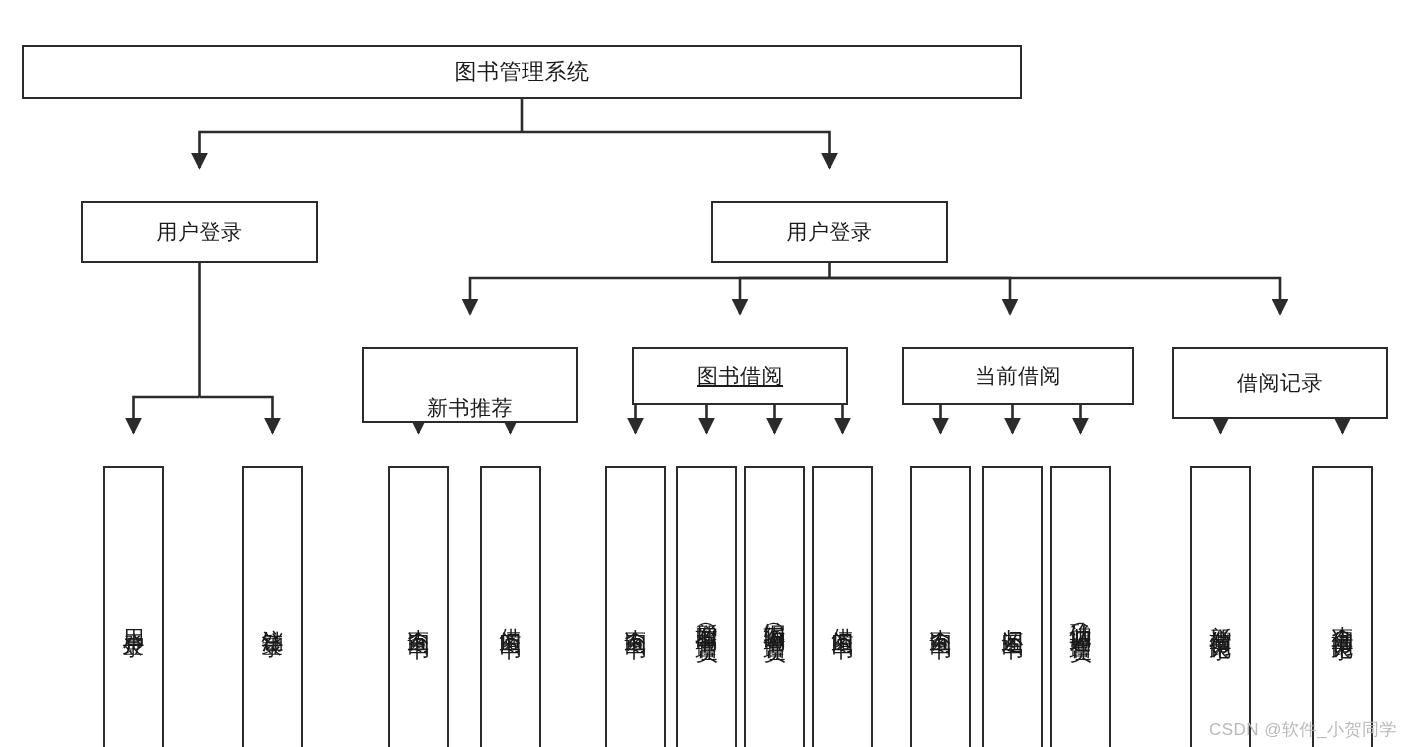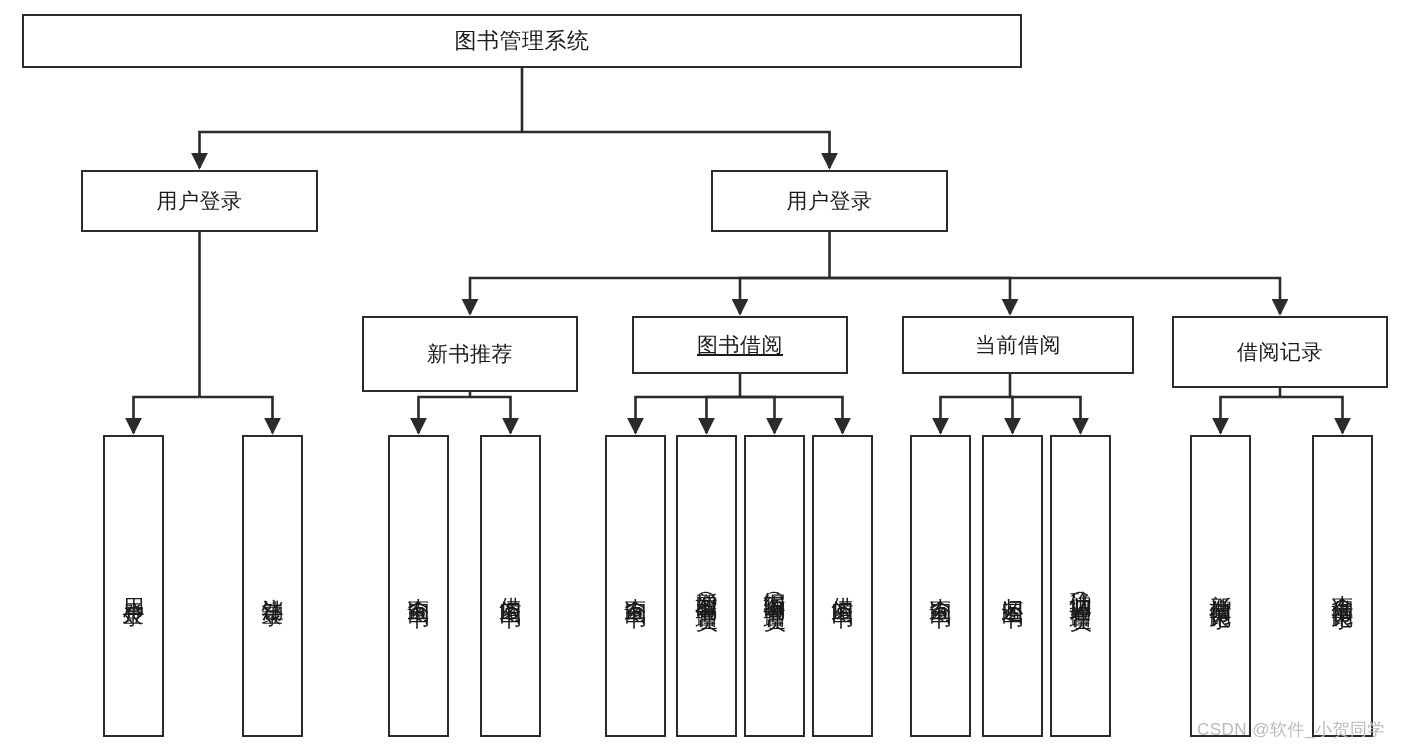--- a/index.html
+++ b/index.html
@@ -28,20 +28,21 @@
   .node {
     position: absolute;
     box-sizing: border-box;
     border: 2px solid #2b2b2b;
     background: #ffffff;
     display: flex;
     align-items: center;
     justify-content: center;
     color: #1a1a1a;
     z-index: 2;
+    margin-top: 31px;
   }
   .node .label {
     display: block;
     text-align: center;
     line-height: 1.18;
   }
   .h-node .label {
     font-size: 21px;
     letter-spacing: 0.5px;
     white-space: nowrap;
@@ -54,21 +55,21 @@
   .v-node .label {
     writing-mode: vertical-rl;
     text-orientation: upright;
     font-size: 22px;
     letter-spacing: 3px;
     line-height: 1;
     white-space: nowrap;
   }
   #watermark {
     position: absolute;
-    right: 20px;
+    right: 8px;
     bottom: 6px;
     font-size: 17px;
     color: #b9b9b9;
     letter-spacing: 0.5px;
     z-index: 5;
     white-space: nowrap;
   }
 </style>
 </head>
 <body>
@@ -114,21 +115,21 @@
   <div id="nodes">
       <div class="node h-node root" style="left: 22px; top: 14px; width: 1000px; height: 54px;">
         <span class="label">图书管理系统</span>
       </div>
       <div class="node h-node" style="left: 81px; top: 170px; width: 237px; height: 62px;">
         <span class="label">用户登录</span>
       </div>
       <div class="node h-node" style="left: 711px; top: 170px; width: 237px; height: 62px;">
         <span class="label">用户登录</span>
       </div>
-      <div class="node h-node" style="left: 362px; top: 316px; width: 216px; height: 76px;">
+      <div class="node h-node" style="left: 362px; top: 316px; width: 216px; height: 76px; align-items: flex-end;">
         <span class="label">新书推荐</span>
       </div>
       <div class="node h-node" style="left: 632px; top: 316px; width: 216px; height: 58px; text-decoration: underline;">
         <span class="label">图书借阅</span>
       </div>
       <div class="node h-node" style="left: 902px; top: 316px; width: 232px; height: 58px;">
         <span class="label">当前借阅</span>
       </div>
       <div class="node h-node" style="left: 1172px; top: 316px; width: 216px; height: 72px;">
         <span class="label">借阅记录</span>

